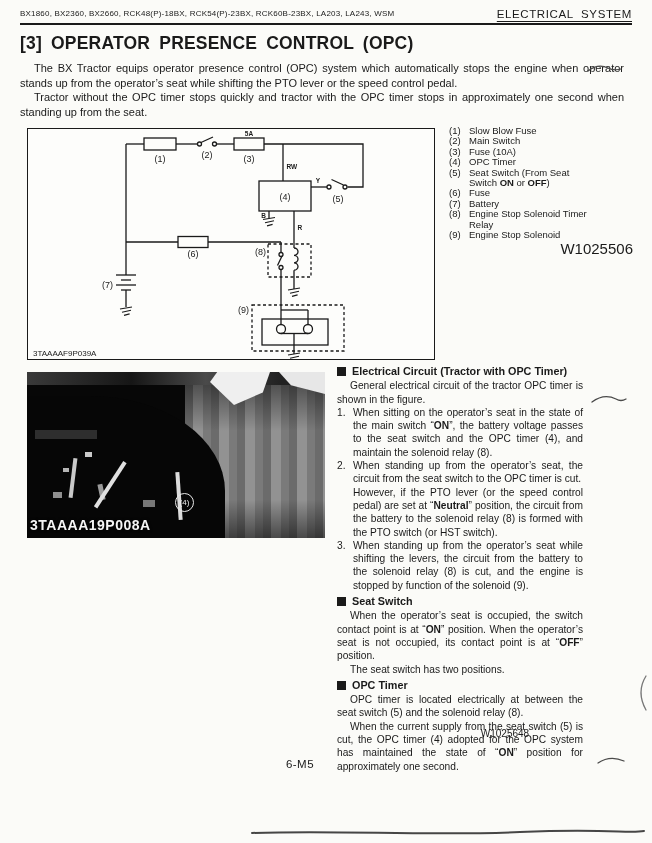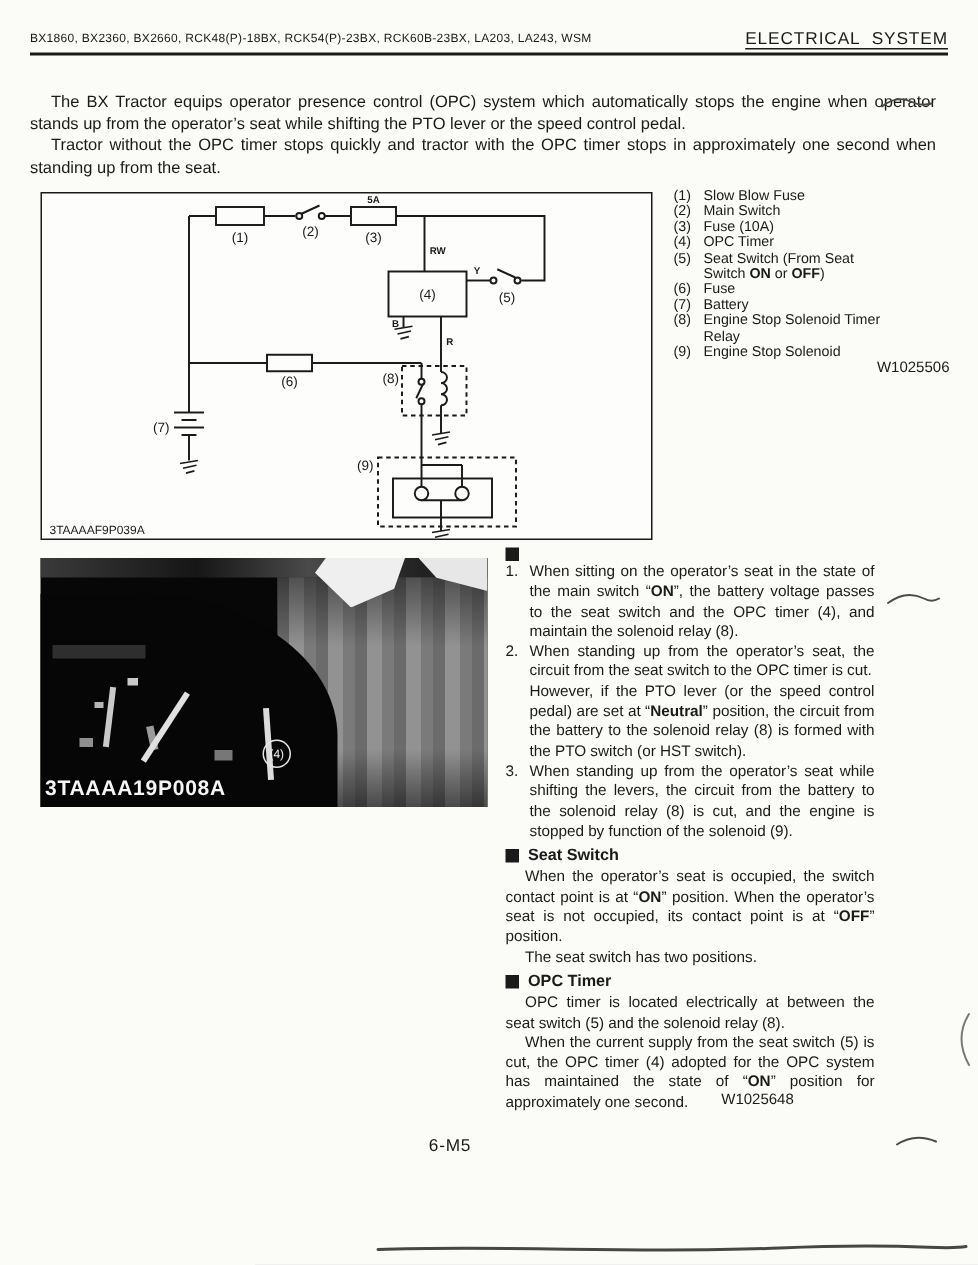--- a/index.html
+++ b/index.html
@@ -10,21 +10,21 @@
   }
   
   .header{
     position:absolute;left:20px;top:8px;width:612px;
     display:flex;justify-content:space-between;align-items:flex-end;
     border-bottom:2px solid #1a1a1a;padding-bottom:3px;
   }
   .models{font-size:8px;letter-spacing:.2px;padding-bottom:2px;}
   .section{
     font-size:11.5px;letter-spacing:.6px;word-spacing:4px;
-    text-decoration:underline;text-underline-offset:3px;margin-top:12px;
+    text-decoration:underline;text-underline-offset:3px;
   }
   
   .title{
     position:absolute;left:20px;top:33px;margin:0;
     font-size:17.5px;font-weight:bold;letter-spacing:.2px;word-spacing:4px;
   }
   .intro{position:absolute;left:20px;top:61px;width:604px;
     font-size:11px;line-height:14.6px;text-align:justify;}
   .intro p{margin:0;text-indent:14px;}
   
@@ -33,21 +33,21 @@
     border:1.5px solid #1a1a1a;background:#fdfdfb;
   }
   .figure-box svg{display:block;width:100%;height:100%;}
   .figure-box text{fill:#1a1a1a;font-family:"Liberation Sans","DejaVu Sans",sans-serif;}
   
   .legend{position:absolute;left:449px;top:126px;width:182px;
     font-size:9.5px;line-height:10.4px;}
   .leg-item{display:flex;}
   .leg-num{width:20px;flex:none;}
   .leg-txt{white-space:pre-line;}
-  .wcode{font-size:10px;}
+  .wcode{font-size:15px;}
   .wcode-top{position:absolute;left:449px;top:240px;width:184px;text-align:right;}
   .wcode-bottom{position:absolute;left:400px;top:728px;width:210px;text-align:center;font-size:10px;}
   
   .photo{position:absolute;left:27px;top:372px;width:298px;height:166px;
     background:#070707;overflow:hidden;}
   .ph-top{position:absolute;left:0;top:0;width:298px;height:13px;
     background:linear-gradient(90deg,#3a3a3a,#161616 35%,#4a4a4a 60%,#222 85%);}
   .ph-tire{position:absolute;left:158px;top:13px;width:140px;height:153px;
     background:repeating-linear-gradient(90deg,#6b6b6b 0 8px,#929292 8px 18px,#7a7a7a 18px 26px);}
   .ph-tire::after{content:"";position:absolute;inset:0;
@@ -94,20 +94,21 @@
 </head>
 <body>
 
 <div class="page">
 
   <div class="header">
     <span class="models">BX1860, BX2360, BX2660, RCK48(P)-18BX, RCK54(P)-23BX, RCK60B-23BX, LA203, LA243, WSM</span>
     <span class="section">ELECTRICAL SYSTEM</span>
   </div>
 
+  <h1 class="title">[3] OPERATOR PRESENCE CONTROL (OPC)</h1>
 
   <div class="intro">
     <p>The BX Tractor equips operator presence control (OPC) system which automatically stops the engine when operator stands up from the operator’s seat while shifting the PTO lever or the speed control pedal.</p>
     <p>Tractor without the OPC timer stops quickly and tractor with the OPC timer stops in approximately one second when standing up from the seat.</p>
   </div>
 
   <div class="figure-box">
     <svg viewBox="0 0 406 230">
       <g stroke="#1a1a1a" stroke-width="1.3" fill="none">
 
@@ -256,21 +257,23 @@
     <span class="spk spk7"></span>
     <span class="spk spk8"></span>
     <span class="spk spk9"></span>
     <div class="ph-marker">(4)</div>
     <div class="ph-caption">3TAAAA19P008A</div>
   </div>
 
   <div class="content">
     <div class="sec-heading">
       <span class="sq"></span>
-    </div>
+      <span>Electrical Circuit (Tractor with OPC Timer)</span>
+    </div>
+    <p class="ind">General electrical circuit of the tractor OPC timer is shown in the figure.</p>
     <div class="li">
       <span class="li-num">1.</span>
       <div class="li-body">
         <p><span>When sitting on the operator’s seat in the state of the main switch “</span><span class="b">ON</span><span>”, the battery voltage passes to the seat switch and the OPC timer (4), and maintain the solenoid relay (8).</span></p>
       </div>
     </div>
     <div class="li">
       <span class="li-num">2.</span>
       <div class="li-body">
         <p><span>When standing up from the operator’s seat, the circuit from the seat switch to the OPC timer is cut.</span></p>

